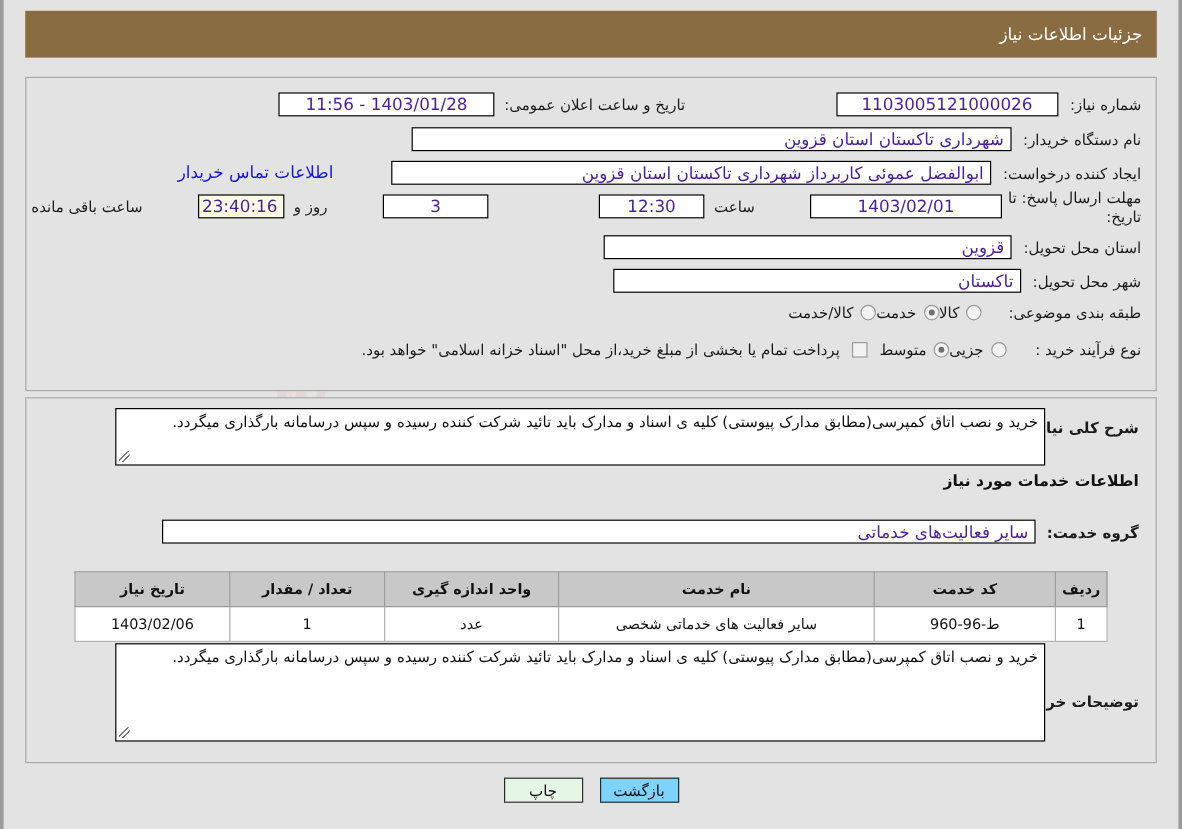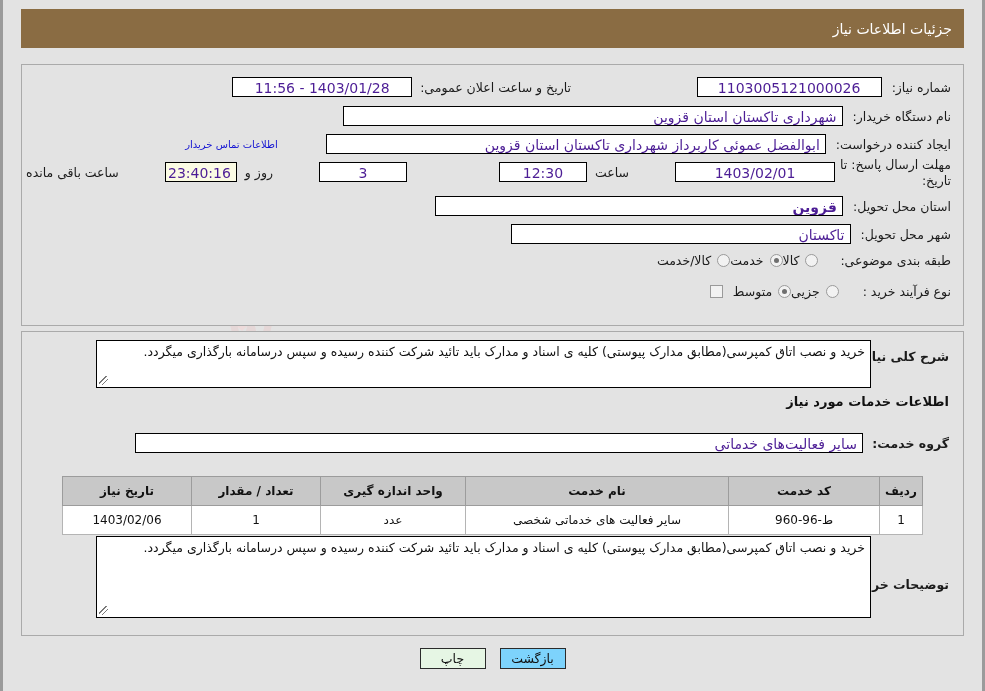--- a/index.html
+++ b/index.html
@@ -93,21 +93,21 @@
     margin-left: 38px;
   }
   .fld-right { text-align: right; }
   .fld-timer {
     background: #fbfbe4;
     border: 1px solid #000;
   }
 
   .link {
     color: #1414d2;
-    font-size: 10px;
+    font-size: 14px;
     cursor: pointer;
     white-space: nowrap;
   }
 
   
   .radio {
     width: 13px;
     height: 13px;
     border-radius: 50%;
     border: 1px solid #9a9a9a;
@@ -327,21 +327,21 @@
         <span class="lbl" style="margin-right:8px;">ساعت</span>
         <span class="fld" style="width:88px; margin-right:8px;">12:30</span>
         <span class="fld" style="width:88px; margin-right:54px;">3</span>
         <span class="lbl" style="margin-right:8px;">روز و</span>
         <span class="fld fld-timer" style="width:72px; margin-right:8px;">23:40:16</span>
         <span class="lbl" style="margin-right:8px;">ساعت باقی مانده</span>
       </div>
 
       <div class="row" style="top:131px; right:12px;">
         <span class="lbl">استان محل تحویل:</span>
-        <span class="fld fld-right" style="width:408px; margin-right:10px;font-weight:bold;">قزوین</span>
+        <span class="fld fld-right" style="width:340px; margin-right:10px;">قزوین</span>
       </div>
 
       <div class="row" style="top:159px; right:12px;">
         <span class="lbl">شهر محل تحویل:</span>
         <span class="fld fld-right" style="width:340px; margin-right:10px;">تاکستان</span>
       </div>
 
       <div class="row" style="top:188px; right:12px;">
         <span class="lbl">طبقه بندی موضوعی:</span>
 
@@ -368,20 +368,21 @@
           <span class="radio"></span>
           <span class="rlabel">جزیی</span>
         </span>
 
         <span class="radio-group">
           <span class="radio on"></span>
           <span class="rlabel">متوسط</span>
         </span>
 
         <span class="chk" style="margin-right:10px;"></span>
+        <span class="lbl" style="margin-right:10px;">پرداخت تمام یا بخشی از مبلغ خرید،از محل "اسناد خزانه اسلامی" خواهد بود.</span>
       </div>
     </div>
 
     <div class="panel panel-bottom">
 
       <div style="position:absolute; top:17px; right:14px;" class="lbl lbl-strong">شرح کلی نیاز:</div>
       <div class="ta" style="position:absolute; top:8px; right:92px; width:775px; height:48px;">خرید و نصب اتاق کمپرسی(مطابق مدارک پیوستی) کلیه ی اسناد و مدارک باید تائید شرکت کننده رسیده و سپس درسامانه بارگذاری میگردد.</div>
 
       <div class="subtitle" style="top:62px; right:14px;">اطلاعات خدمات مورد نیاز</div>
 

